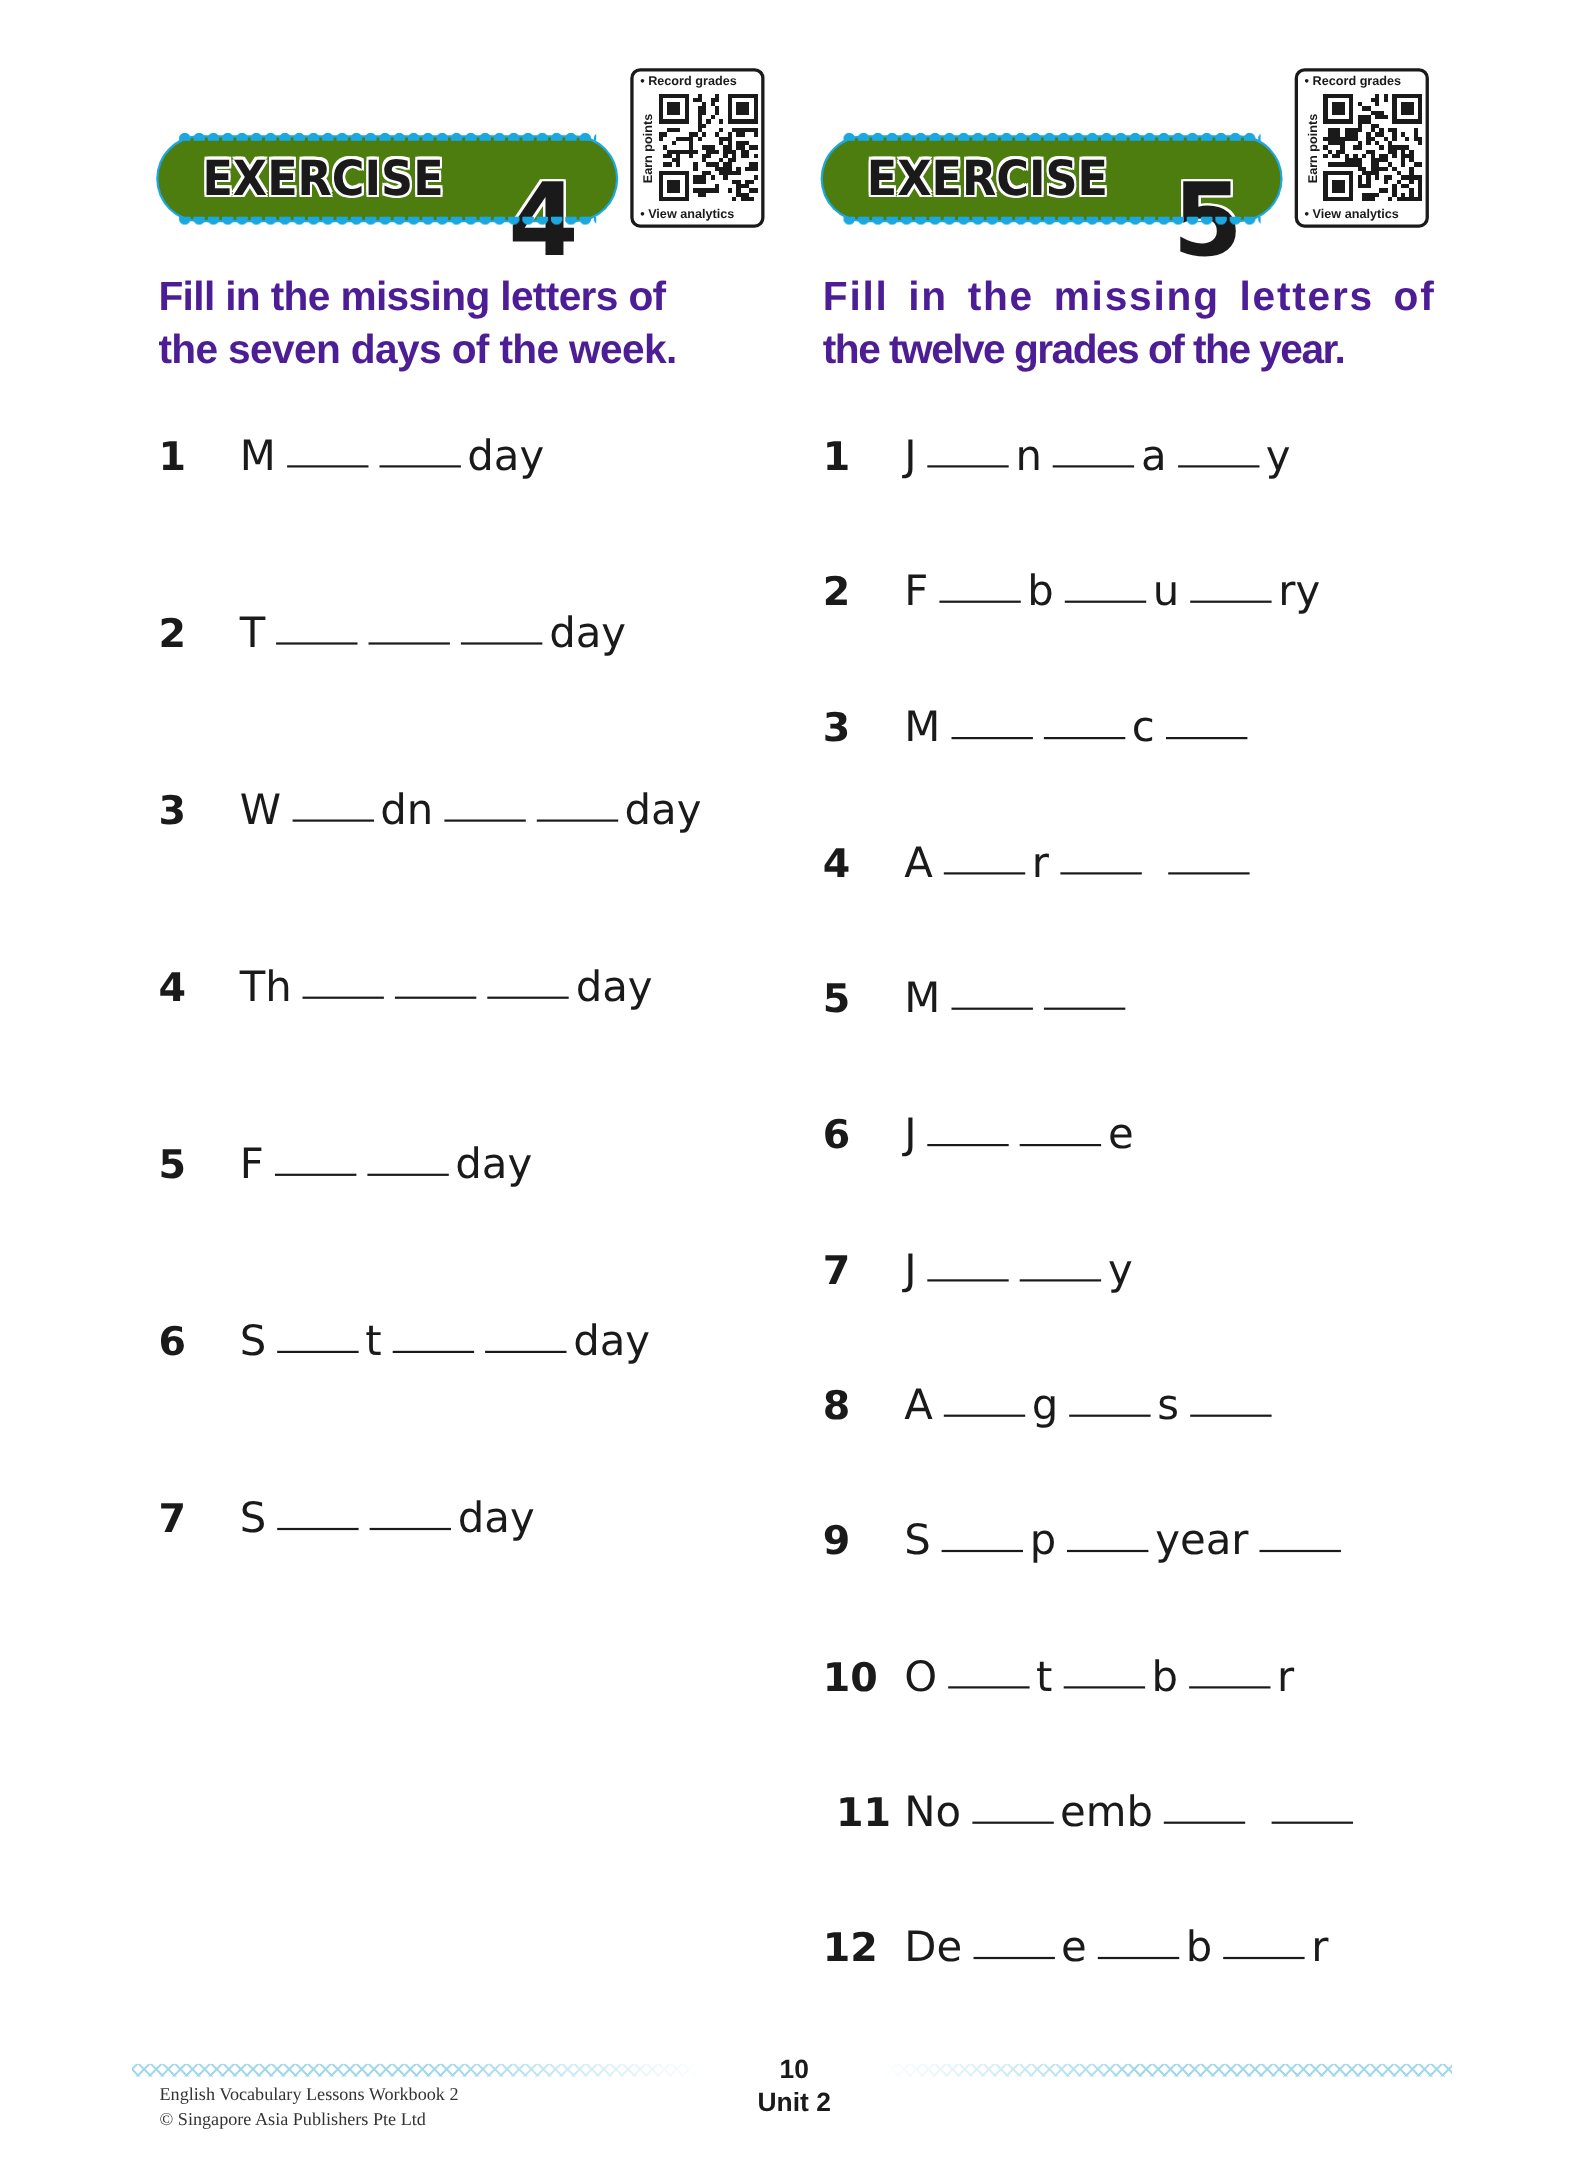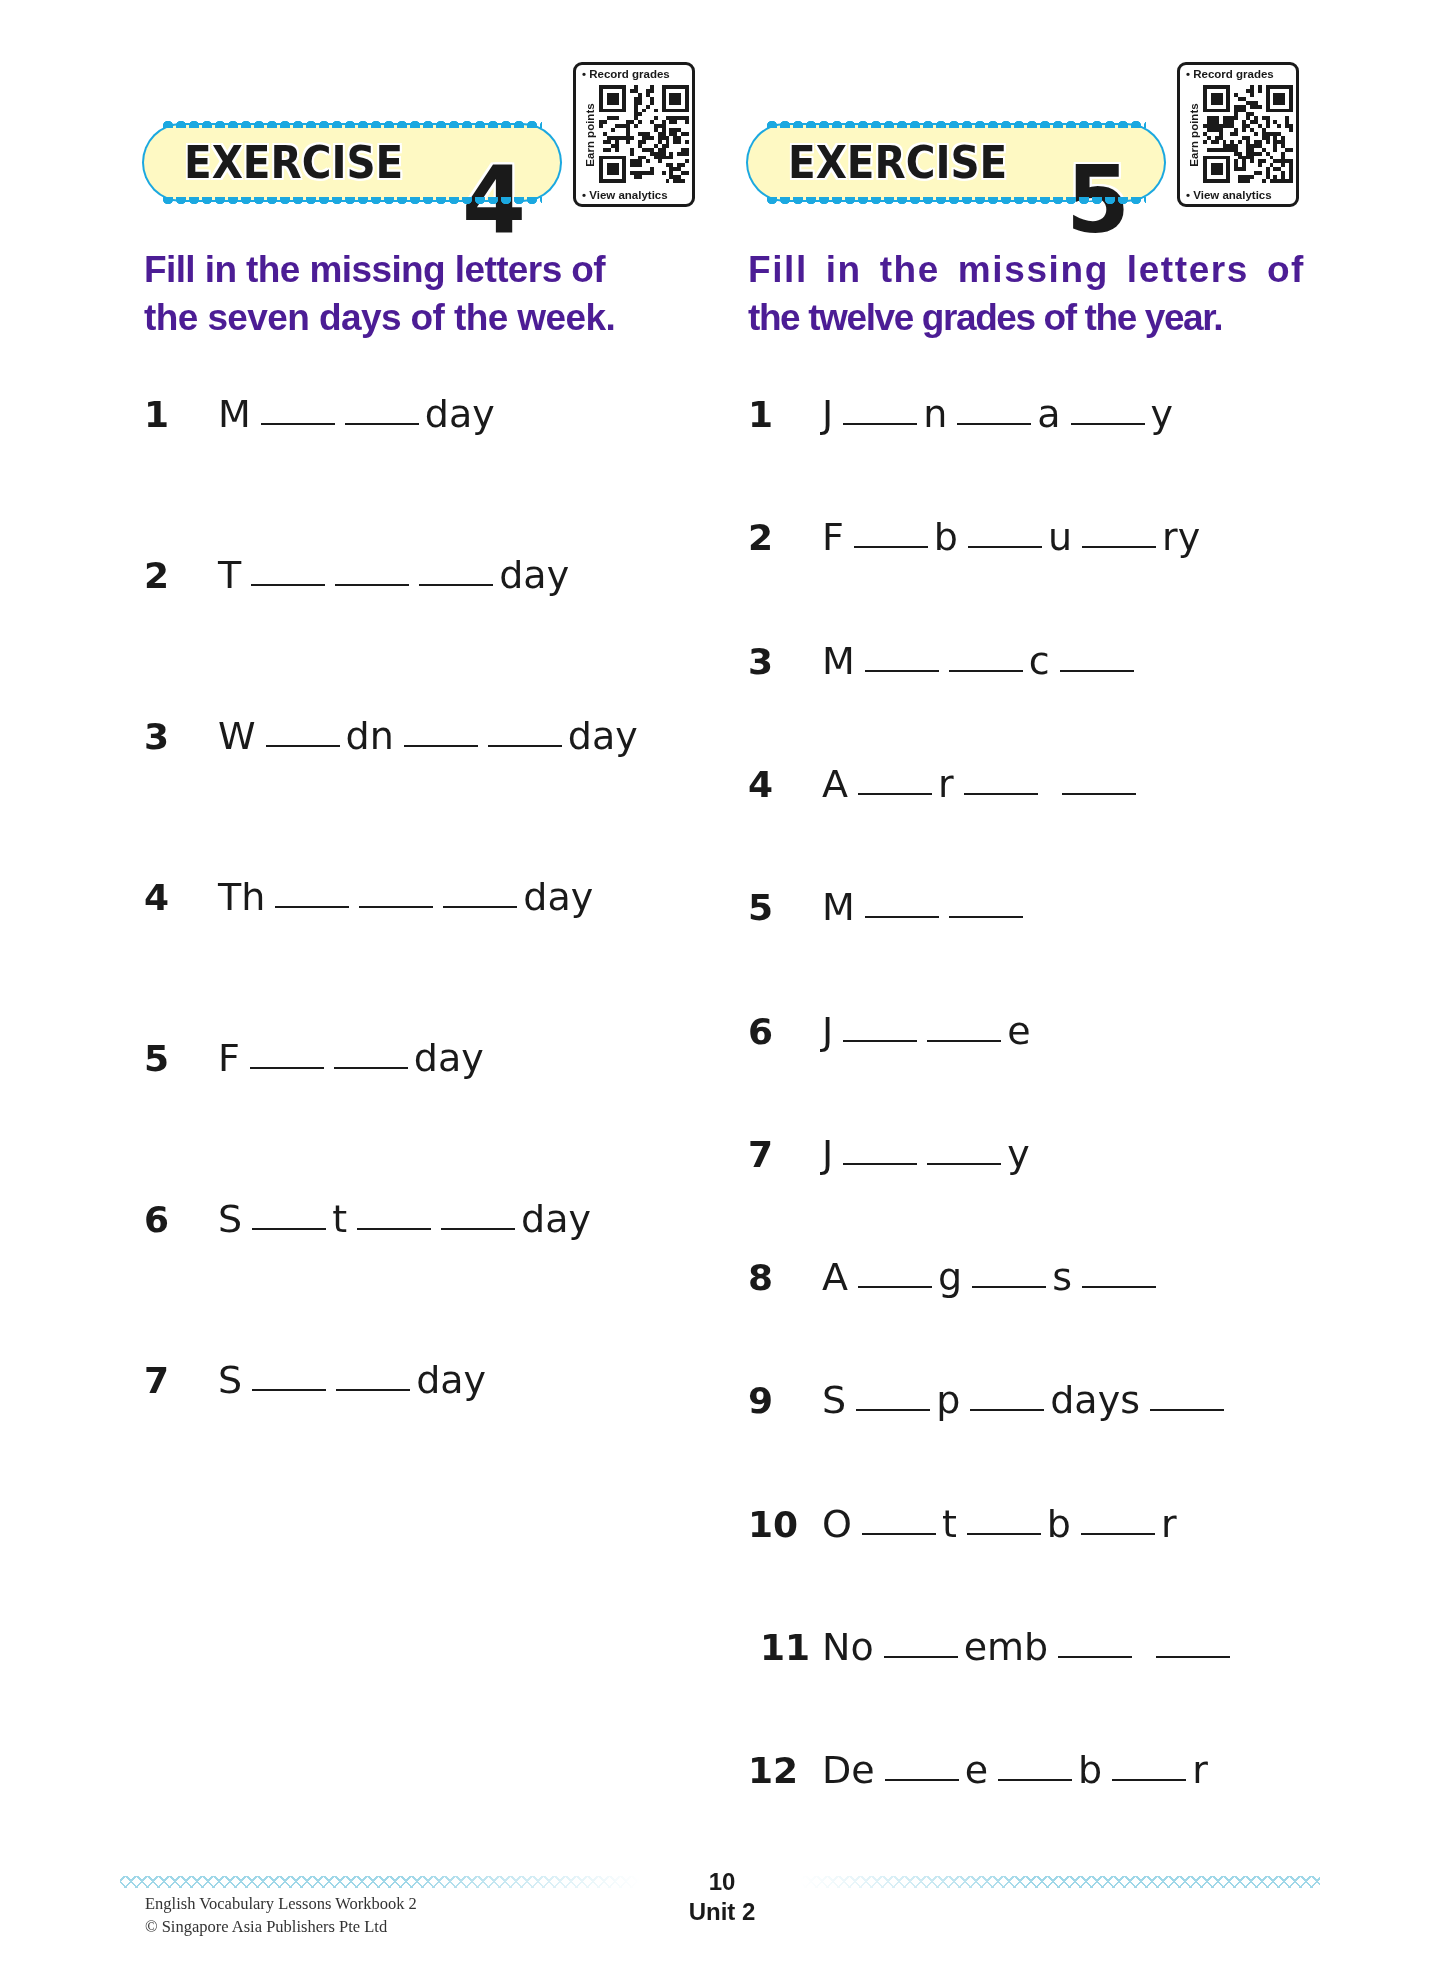--- a/index.html
+++ b/index.html
@@ -5,21 +5,21 @@
   html, body { margin: 0; padding: 0; background: #ffffff; }
   body { width: 1445px; height: 1978px; position: relative; overflow: hidden; font-family: "Liberation Sans", sans-serif; color: #1a1a1a; }
 
   .exercise { position: absolute; top: 0; }
   #ex4 { left: 144px; width: 560px; }
   #ex5 { left: 748px; width: 560px; }
 
   .header { position: absolute; top: 60px; left: 0; width: 560px; height: 150px; }
   .pill {
     position: absolute; left: 0; top: 65px; width: 416px; height: 75px;
-    background: #fef9c3; border-radius: 38px;
+    background: #4d7c0f; border-radius: 38px;
     box-shadow: 0 0 0 2px #1ba8e0;
   }
   .pill::before, .pill::after {
     content: ""; position: absolute; left: 18px; right: 18px; height: 8px;
     background: radial-gradient(circle at 6px 6px, #1ba8e0 5px, transparent 5.5px) repeat-x;
     background-size: 13px 12px;
   }
   .pill::before { top: -5px; }
   .pill::after { bottom: -5px; transform: scaleY(-1); }
   .ex-word {
@@ -649,21 +649,21 @@
           <span class="blank"></span>
         </span>
       </div>
       <div class="item" style="top: 1378.4px;">
         <span class="item-num">9</span>
         <span class="item-body">
           <span class="frag">S</span>
           <span class="blank"></span>
           <span class="frag">p</span>
           <span class="blank"></span>
-          <span class="frag">days</span>
+          <span class="frag">year</span>
           <span class="blank"></span>
         </span>
       </div>
       <div class="item" style="top: 1501.7px;">
         <span class="item-num">10</span>
         <span class="item-body">
           <span class="frag">O</span>
           <span class="blank"></span>
           <span class="frag">t</span>
           <span class="blank"></span>

